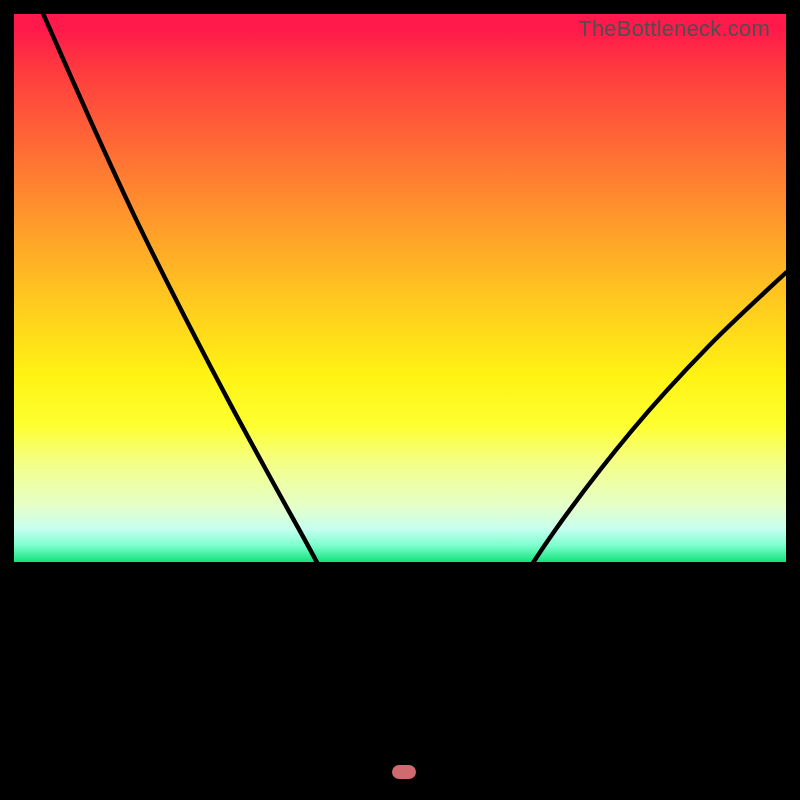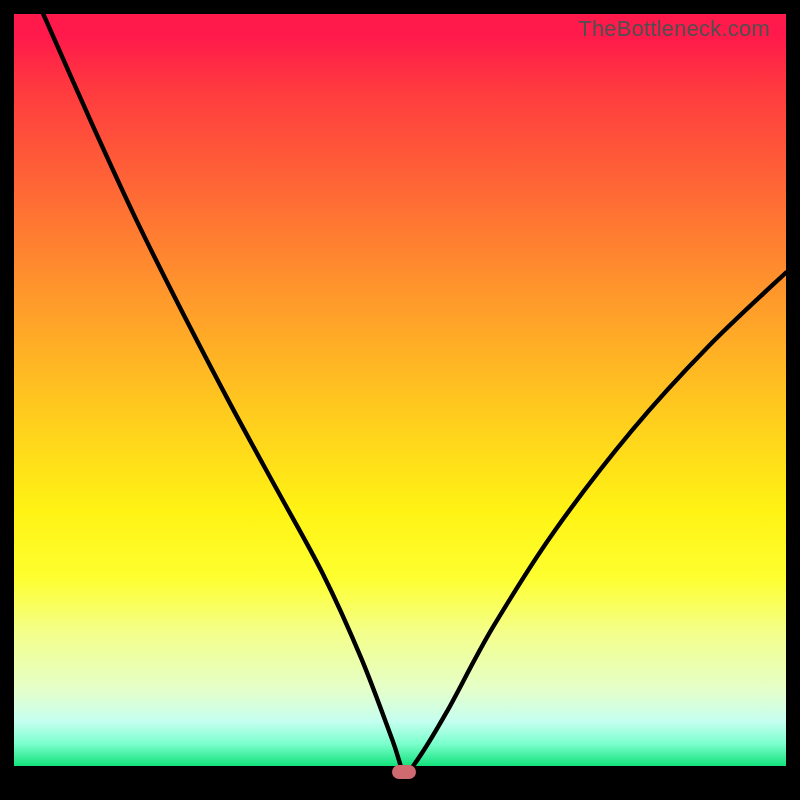--- a/index.html
+++ b/index.html
@@ -17,21 +17,21 @@
     top: 0;
     width: 800px;
     height: 800px;
     background: #000;
   }
   .plot-area {
     position: absolute;
     left: 14px;
     top: 14px;
     width: 772px;
-    height: 752px;
+    height: 548px;
     background: linear-gradient(to bottom,
       #ff1a4b 0%,
       #ff1a4b 3%,
       #ff3a3f 10%,
       #ff6a35 24%,
       #ff9a2b 38%,
       #ffc81f 52%,
       #fff314 66%,
       #feff30 75%,
       #f4ff88 82%,

